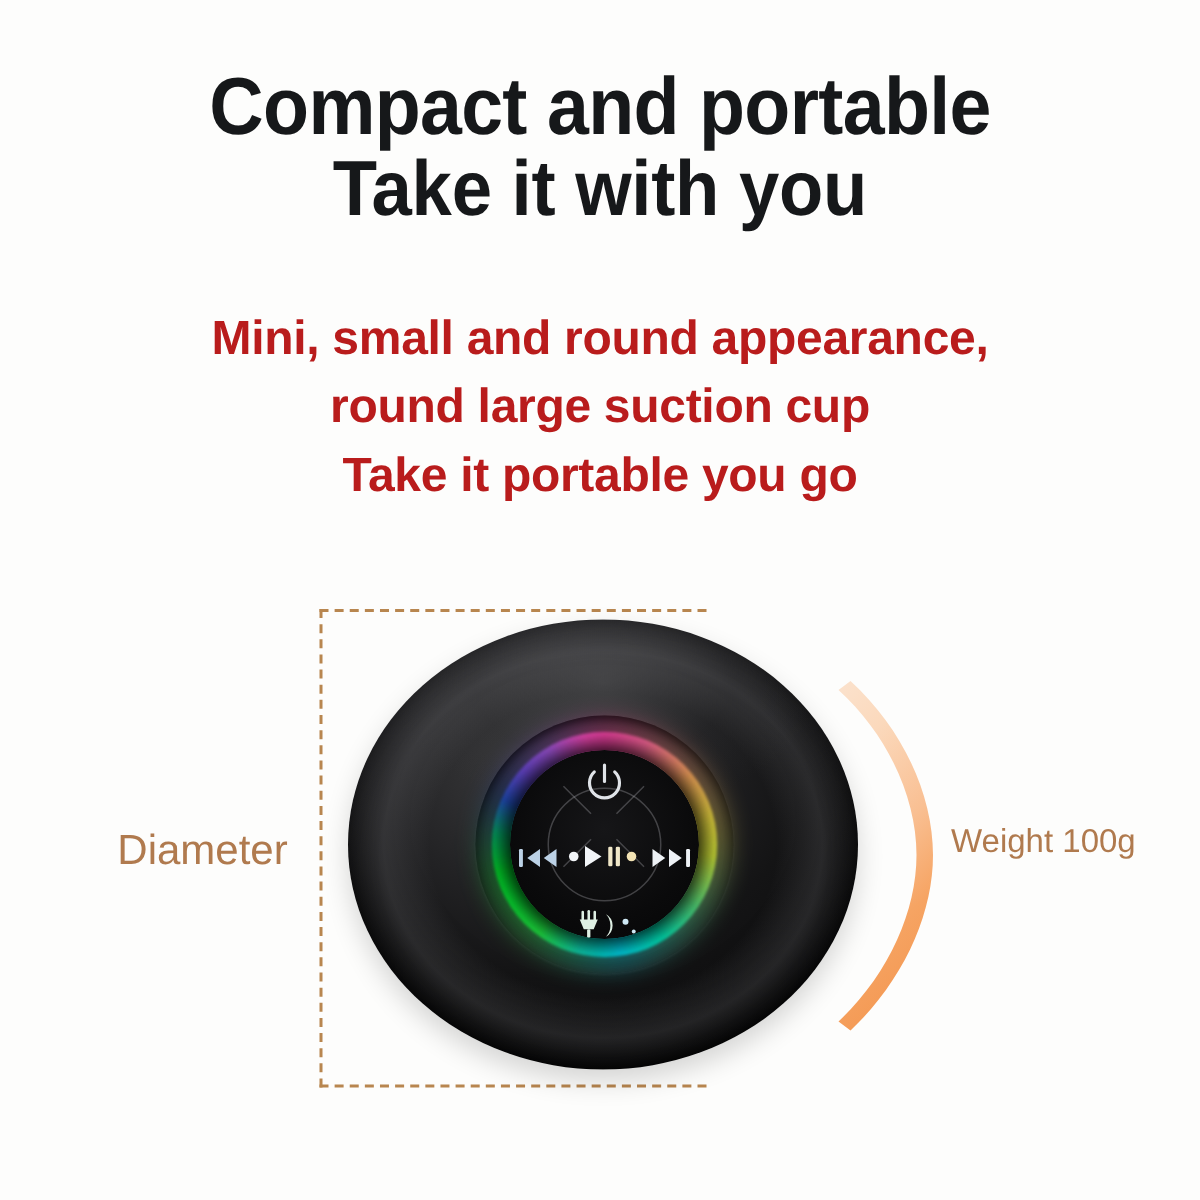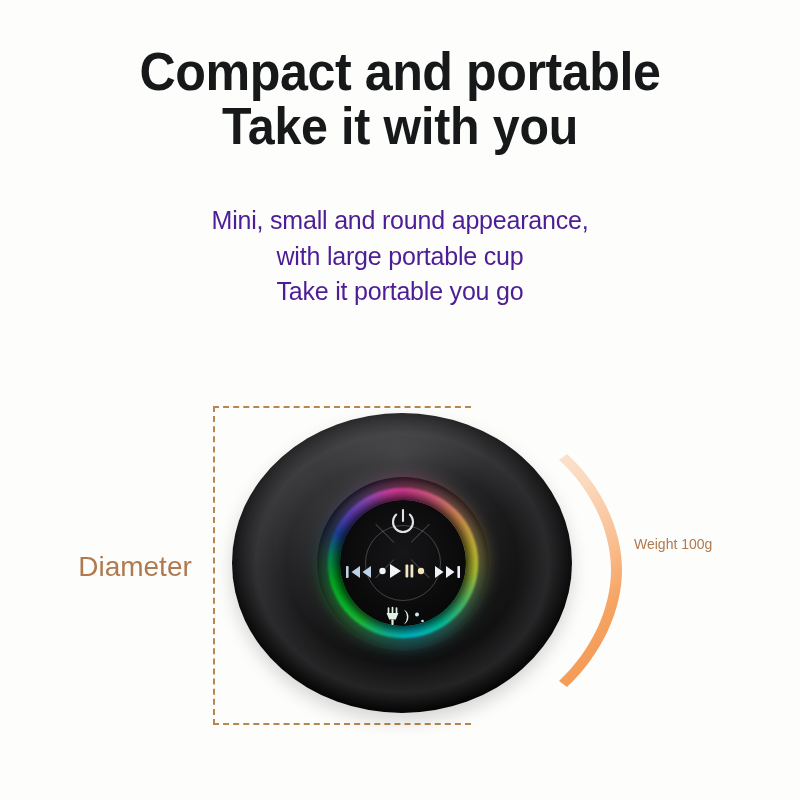--- a/index.html
+++ b/index.html
@@ -50,24 +50,24 @@
   
   .subtitle-block {
     position: absolute;
     top: 203px;
     left: 0;
     width: 800px;
     text-align: center;
   }
   .subtitle {
     font-family: "Liberation Sans", sans-serif;
-    font-weight: normal;
-    font-size: 25px;
+    font-weight: bold;
+    font-size: 32px;
     line-height: 1.42;
-    color: #4c1d95;
+    color: #b91c1c;
     letter-spacing: -0.2px;
     white-space: nowrap;
   }
 
   
   .dashed-box {
     position: absolute;
     left: 213px;
     top: 406px;
     width: 258px;
@@ -258,41 +258,41 @@
     text-align: center;
     color: #b07a4e;
     font-family: Liberation Sans, sans-serif;
     font-size: 28px;
     font-weight: 400;
     line-height: 1.38;
   }
   .label-weight {
     position: absolute;
     left: 634px;
-    top: 536px;
+    top: 548px;
     color: #b07a4e;
     font-family: "Liberation Sans", sans-serif;
-    font-size: 14px;
+    font-size: 22px;
     font-weight: 400;
     white-space: nowrap;
   }
 </style>
 </head>
 <body>
 
 <div id="stage">
 
   <div class="headline-block">
     <div class="headline line1">Compact and portable</div>
     <div class="headline line2">Take it with you</div>
   </div>
 
   <div class="subtitle-block">
     <div class="subtitle">Mini, small and round appearance,</div>
-    <div class="subtitle">with large portable cup</div>
+    <div class="subtitle">round large suction cup</div>
     <div class="subtitle">Take it portable you go</div>
   </div>
 
   <div class="dashed-box"></div>
 
   <div class="speaker-wrap">
     <div class="speaker-body"></div>
     <div class="speaker-rim"></div>
     <div class="speaker-bezel"></div>
 

